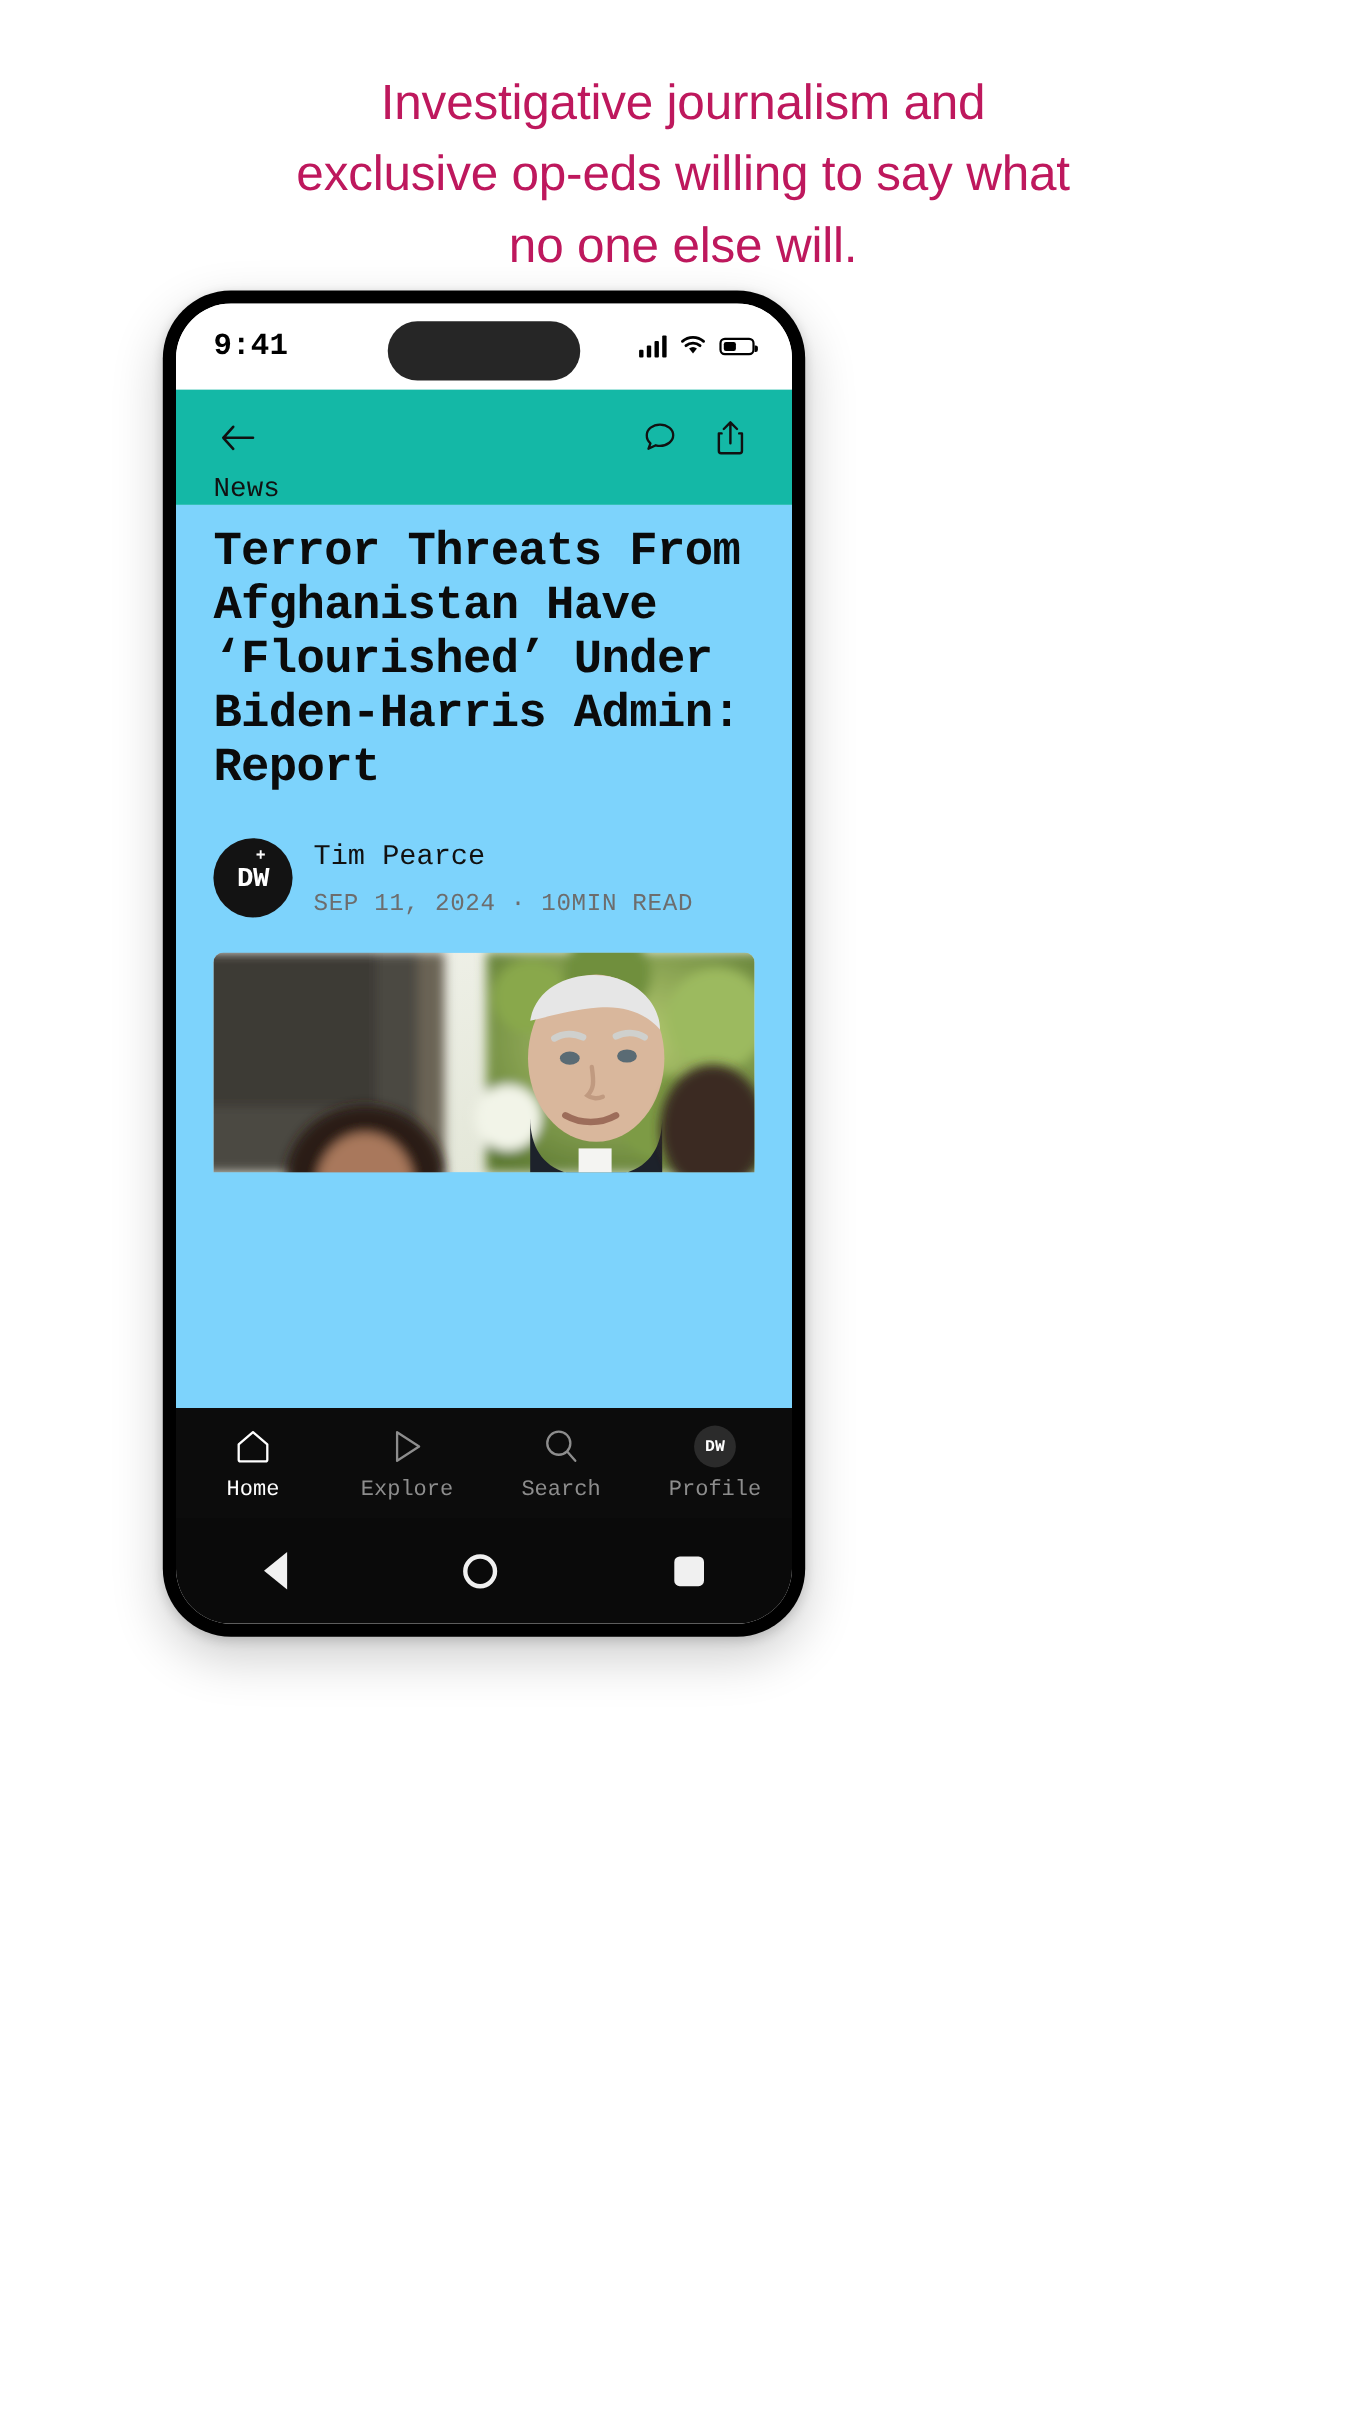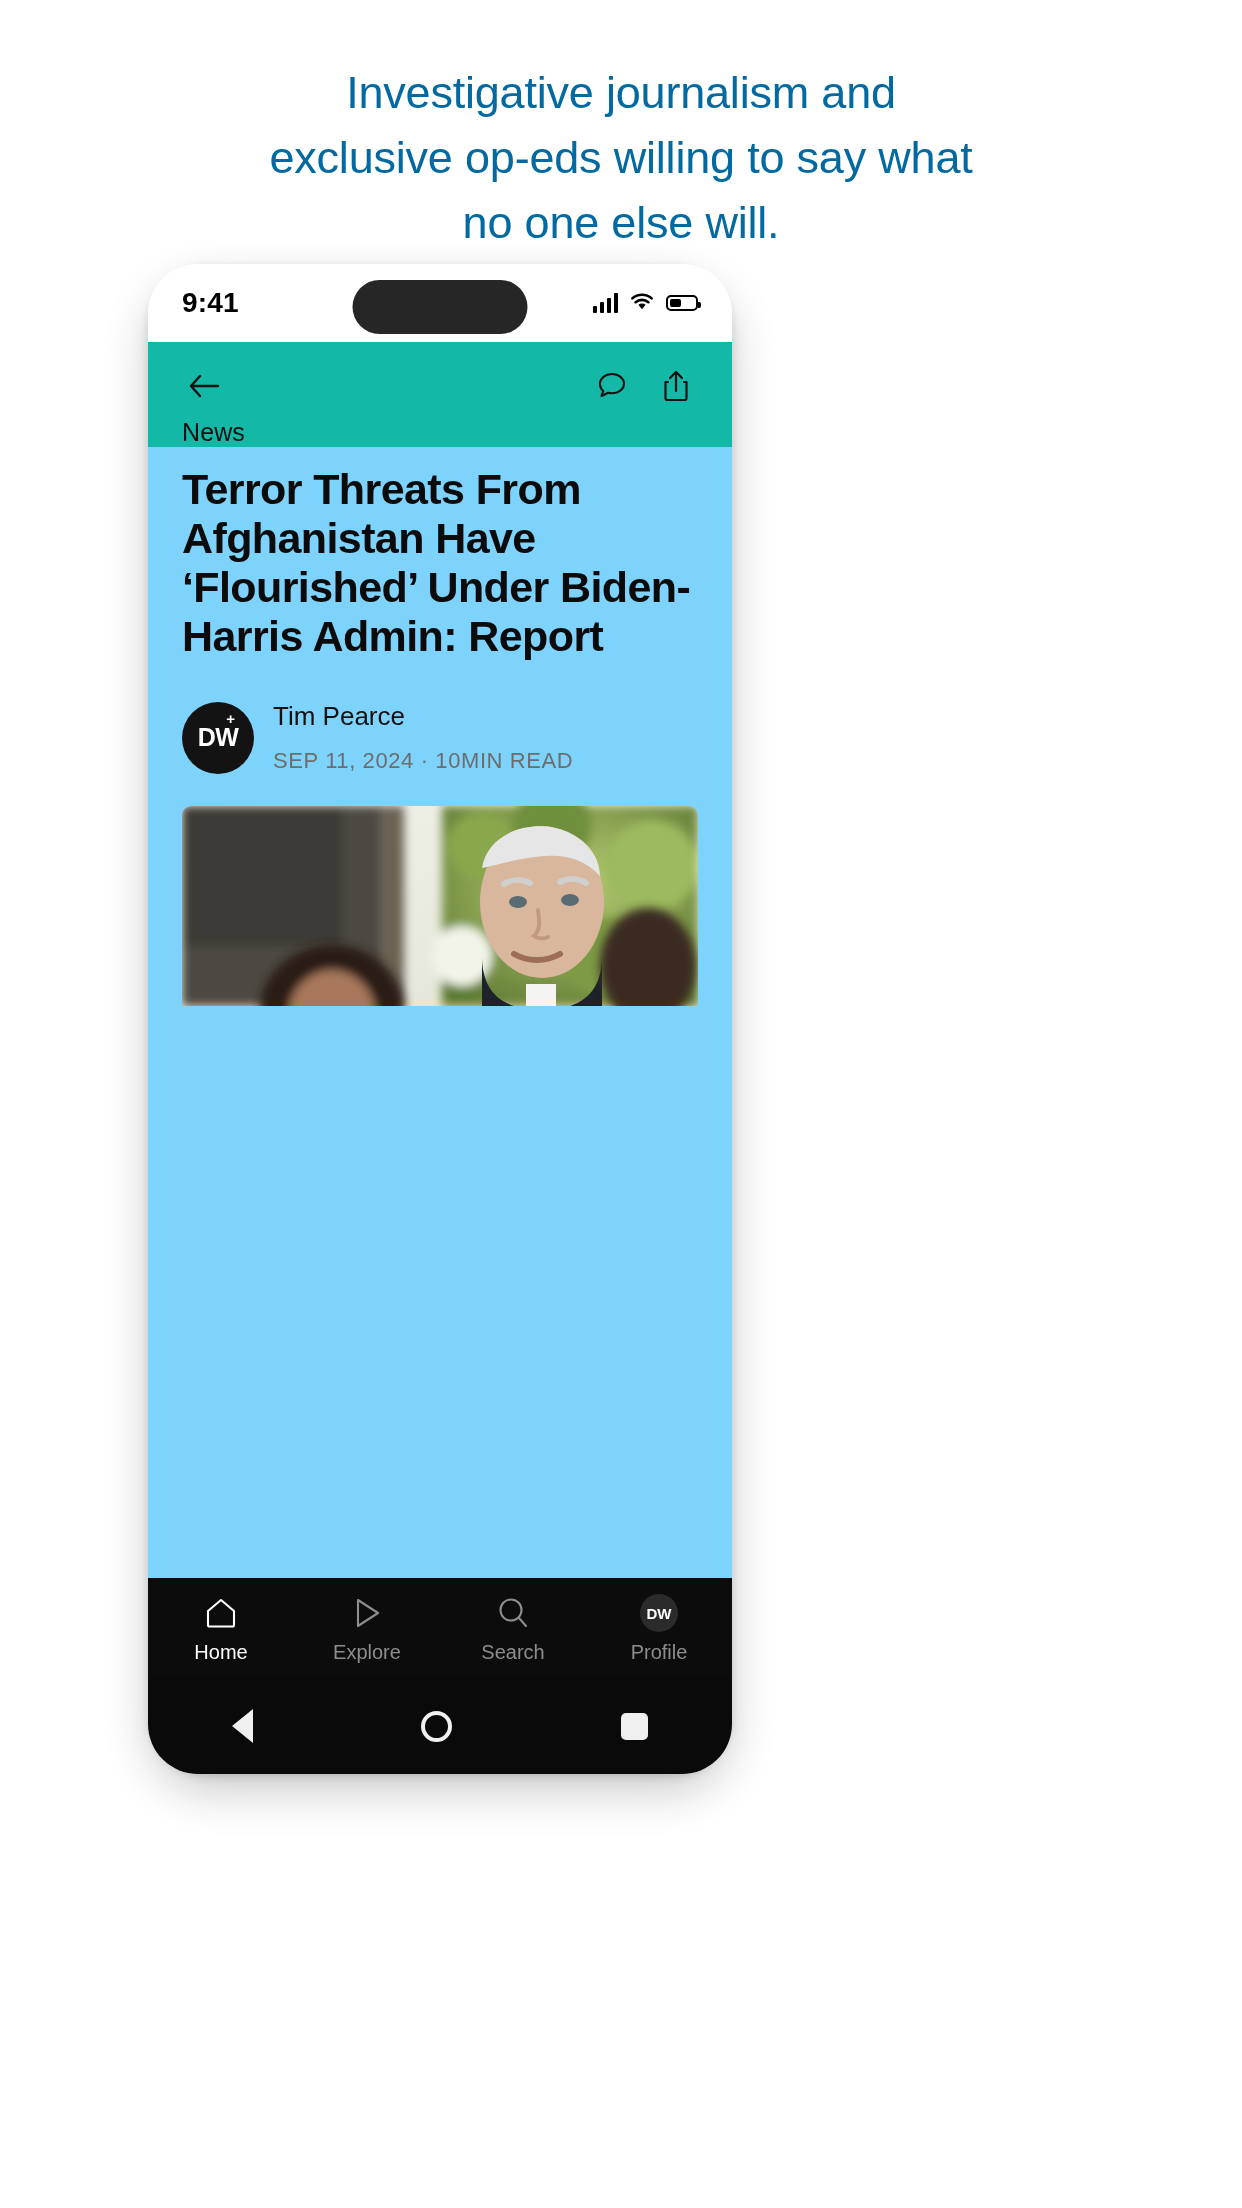--- a/index.html
+++ b/index.html
@@ -9,34 +9,35 @@
     font-family:"Liberation Sans", sans-serif;
     overflow:hidden;
   }
   .page{ position:relative; width:1242px; height:2208px; background:#fff; }
 
   
   .tagline{
     position:absolute; top:60px; left:0; width:1242px;
     text-align:center;
     font-size:45px; line-height:65px;
-    font-weight:400; color:#0369a1;
+    font-weight:400; color:#be185d;
     letter-spacing:-0.2px;
   }
   .tagline .tl-line{ display:block; }
 
   
   .device{
     position:absolute;
     left:148px; top:264px;
-    width:584px; height:1510px;
+    width:584px; height:1224px;
     background:#000;
     border-radius:62px;
-    padding:0;
+    padding:12px;
     box-shadow:0 18px 46px rgba(0,0,0,0.20), 0 3px 10px rgba(0,0,0,0.14);
+    font-family:Liberation Mono, monospace;
   }
   .screen{
     position:relative;
     width:100%; height:100%;
     background:#ffffff;
     border-radius:50px;
     overflow:hidden;
     display:flex; flex-direction:column;
   }
 

